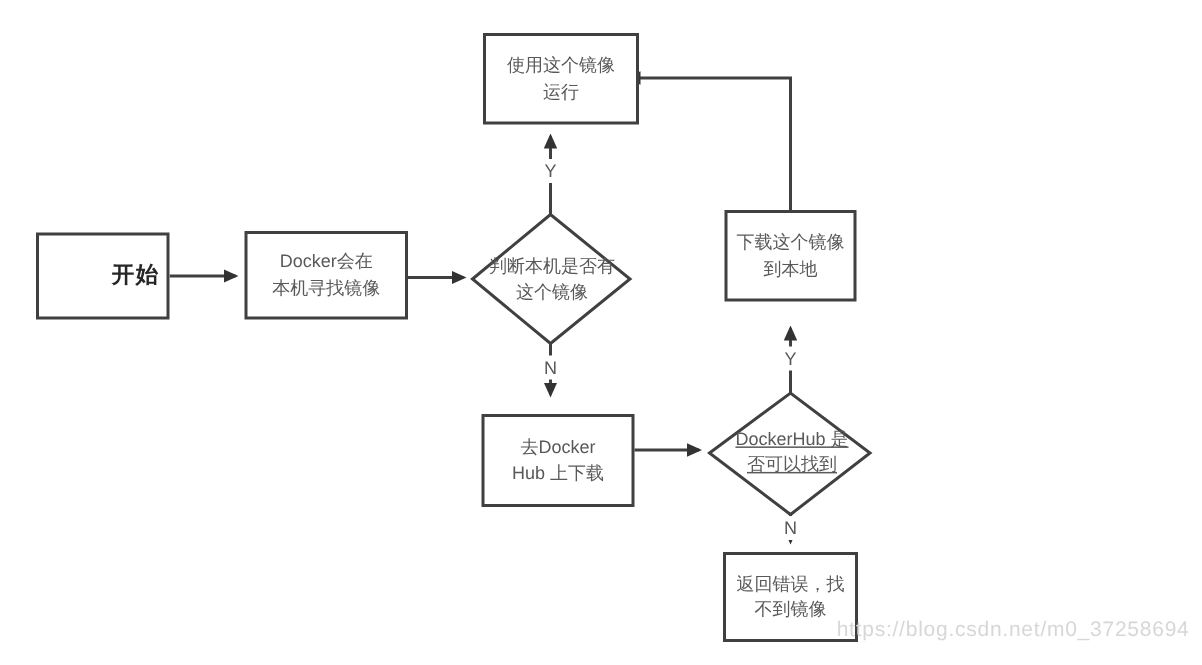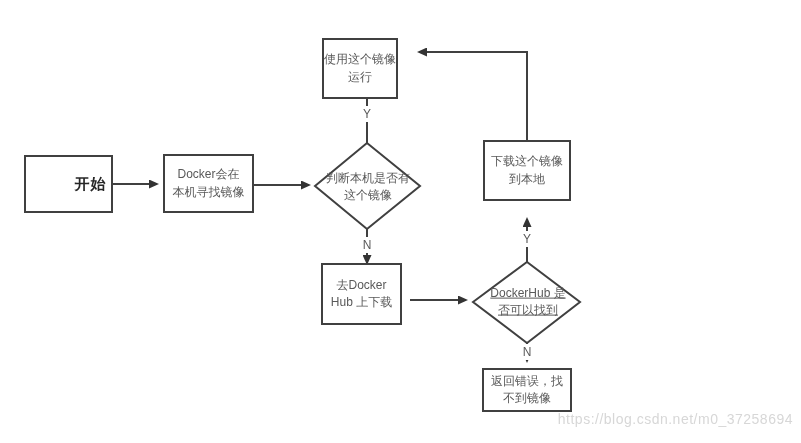--- a/index.html
+++ b/index.html
@@ -91,33 +91,33 @@
     <line x1="527" y1="343" x2="527" y2="361" stroke="#404040" stroke-width="2" marker-end="url(#arrow)"></line>
 
     <path d="M527,152 L527,52 L419,52" fill="none" stroke="#404040" stroke-width="2" marker-end="url(#arrow)"></path>
 
     <polygon points="315,186 367,143 420,186 367,229" fill="#ffffff" stroke="#404040" stroke-width="2"></polygon>
     <polygon points="473,302 527,262 580,302 527,343" fill="#ffffff" stroke="#404040" stroke-width="2"></polygon>
   </svg>
 
   <div class="node start" style="left:24px; top:155px; width:89px; height:58px;">开始</div>
 
-  <div class="node" style="left:163px; top:154px; width:91px; height:59px;">Docker会在
+  <div class="node" style="left:163px; top:154px; width:109px; height:59px;">Docker会在
 本机寻找镜像</div>
 
-  <div class="node" style="left:322px; top:38px; width:76px; height:61px;">使用这个镜像
+  <div class="node" style="left:322px; top:22px; width:104px; height:61px;">使用这个镜像
 运行</div>
 
-  <div class="node" style="left:321px; top:263px; width:81px; height:62px;">去Docker
+  <div class="node" style="left:321px; top:276px; width:102px; height:62px;">去Docker
 Hub 上下载</div>
 
   <div class="node" style="left:483px; top:140px; width:88px; height:61px;">下载这个镜像
 到本地</div>
 
-  <div class="node" style="left:482px; top:368px; width:90px; height:44px;">返回错误，找
+  <div class="node" style="left:482px; top:368px; width:90px; height:60px;">返回错误，找
 不到镜像</div>
 
   <div class="diamond-label" style="left:368px; top:187px;text-align:center;">判断本机是否有
 这个镜像</div>
 
   <div class="diamond-label" style="left:528px; top:302px;text-decoration:underline;">DockerHub 是
 否可以找到</div>
 
   <div class="edge-label" style="left:367px; top:114px;">Y</div>
 

